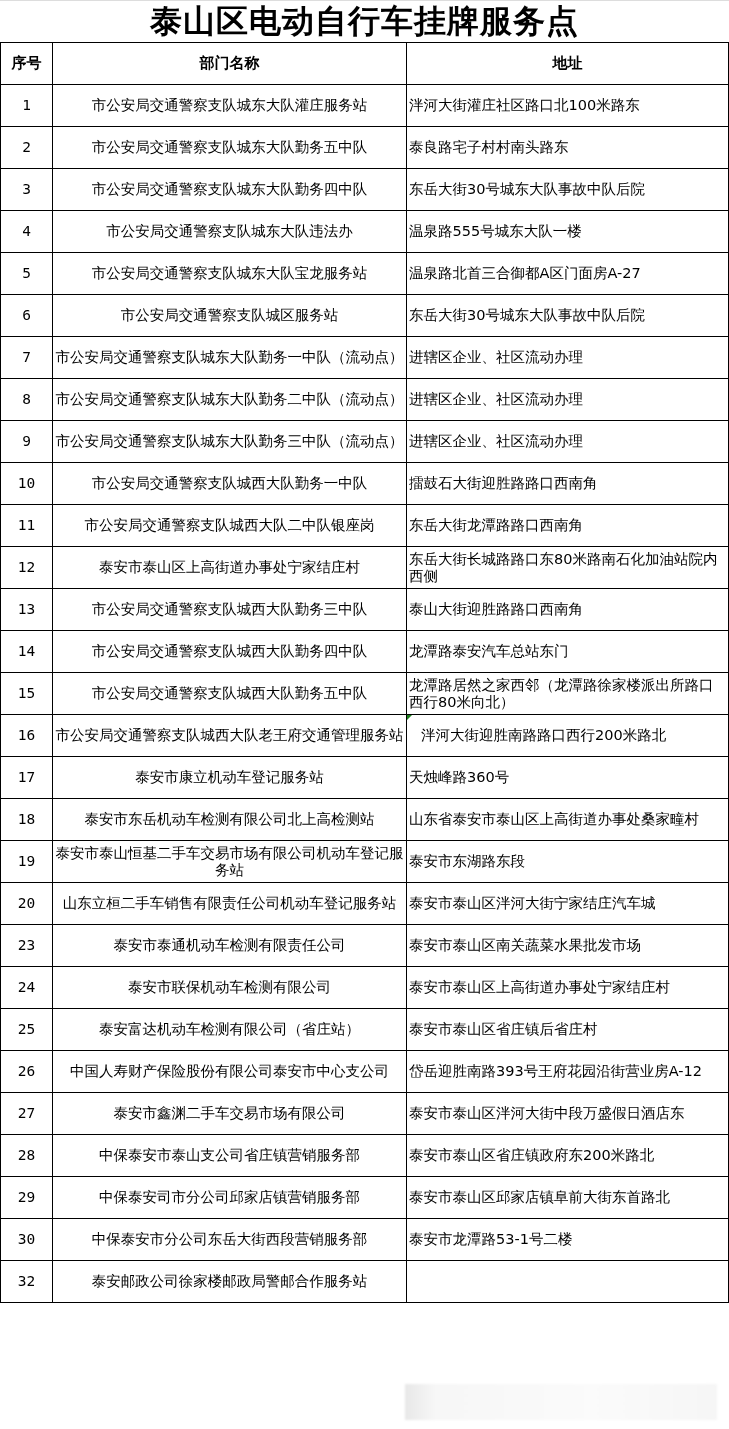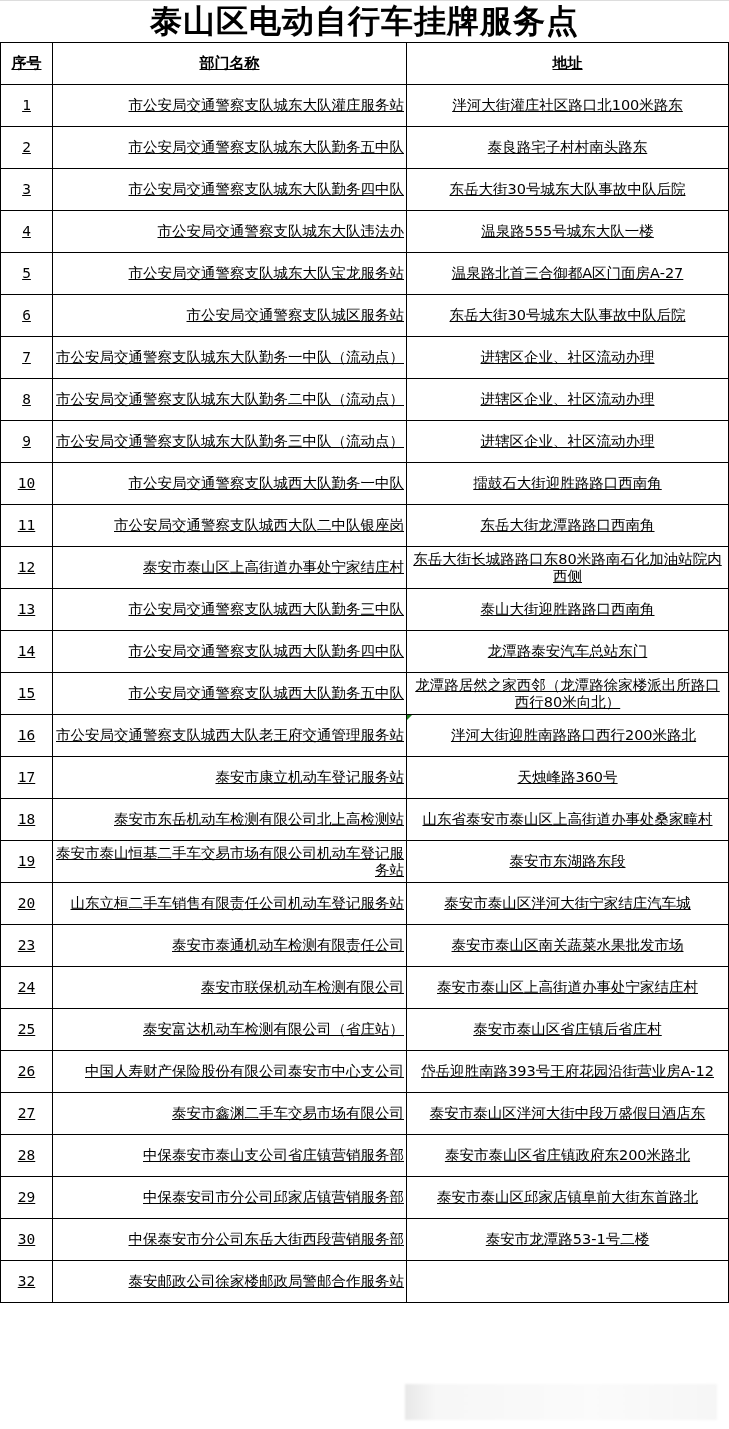--- a/index.html
+++ b/index.html
@@ -3,30 +3,30 @@
   <meta charset="utf-8">
   <style>
     html, body { margin: 0; padding: 0; background: #ffffff; }
     body { width: 729px; height: 1429px; overflow: hidden; position: relative;
            font-family: "DejaVu Sans", sans-serif; color: #000; }
     .title { position: absolute; left: 0; top: 0; width: 729px; height: 42px;
              display: flex; align-items: center; justify-content: center;
              font-size: 32px; font-weight: bold; letter-spacing: 1px;
              border-top: 1px solid #ddd; box-sizing: border-box; }
     table.grid { position: absolute; left: 0; top: 42px; border-collapse: collapse;
-                 table-layout: fixed; width: 728px; text-decoration: underline; }
+                 table-layout: fixed; width: 728px; }
     table.grid td, table.grid th { border: 1.5px solid #000; padding: 0 2px;
                  font-size: 14.5px; line-height: 17px; vertical-align: middle;
                  overflow: hidden; box-sizing: border-box; }
     table.grid th { height: 42px; font-weight: bold; text-align: center; font-size: 15px; }
     table.grid td { height: 42px; }
     col.c1 { width: 52px; } col.c2 { width: 354px; } col.c3 { width: 322px; }
     td.num { text-align: center; font-family: "DejaVu Sans Mono", monospace; font-size: 14px; }
-    td.name { text-align: right; padding-left: 2px; }
-    td.addr { text-align: center; padding-left: 2px; position: relative; }
+    td.name { text-align: center; padding-left: 2px; }
+    td.addr { text-align: left; padding-left: 2px; position: relative; }
     td.addr.indent { padding-left: 14px; }
     .flag { position: absolute; left: 0; top: 0; width: 0; height: 0;
             border-top: 5px solid #1a7f1a; border-right: 5px solid transparent; }
     .blur-overlay { position: absolute; left: 405px; top: 1384px; width: 312px; height: 36px;
                     background: linear-gradient(90deg, #e8e8e8 0%, #f7f7f7 10%, #fbfbfb 60%, #f6f6f6 100%);
                     filter: blur(1px); }
   </style>
 </head>
 <body>
 

